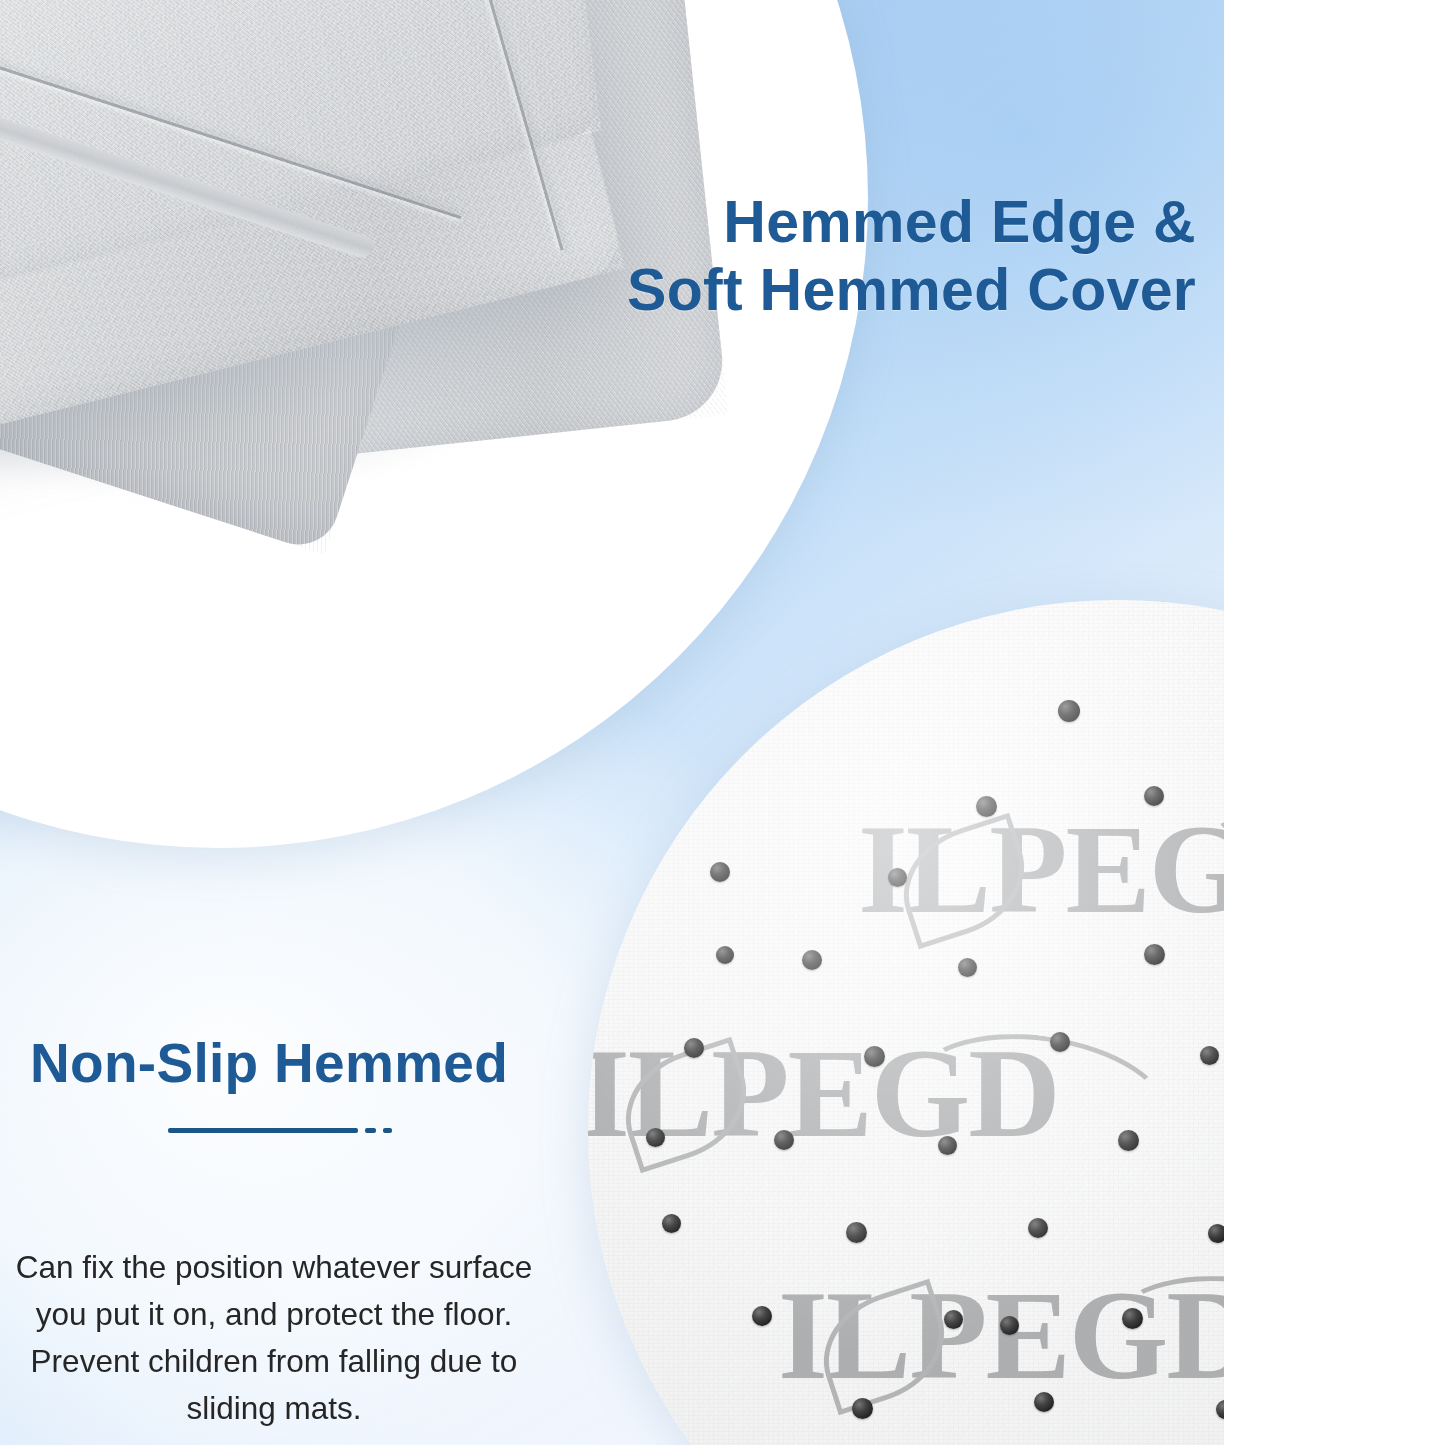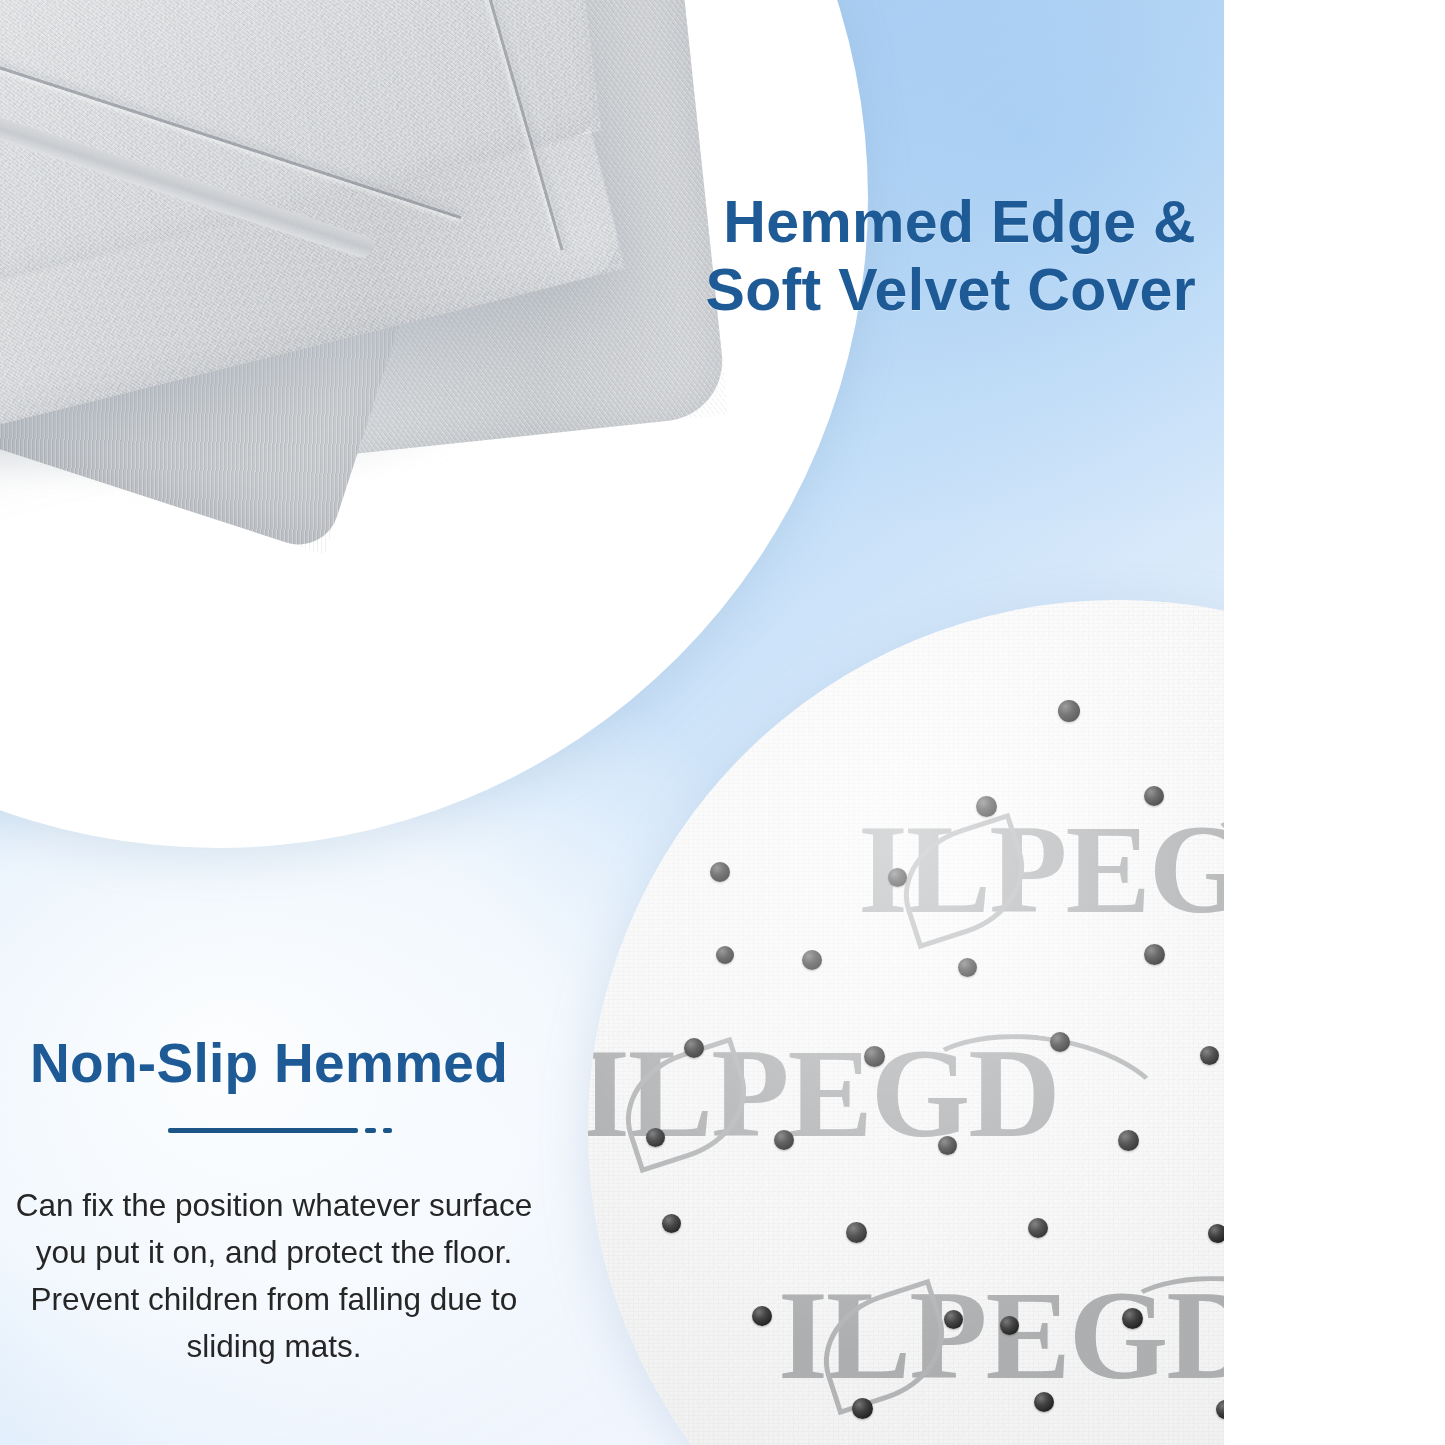--- a/index.html
+++ b/index.html
@@ -394,21 +394,21 @@
     width: 11px;
     height: 5px;
     background: #1c5689;
     border-radius: 2px;
   }
   .divider-dash.small { width: 9px; }
 
   #body-bottom {
     position: absolute;
     left: 14px;
-    top: 1182px;
+    top: 1244px;
     width: 520px;
     text-align: center;
     color: #262626;
     font-size: 31.5px;
     line-height: 1.49;
   }
 </style>
 </head>
 <body>
 
@@ -504,21 +504,21 @@
         <span class="grip-dot" style="left: 628px; top: 800px; width: 19px; height: 19px;"></span>
         <span class="grip-dot" style="left: 412px; top: 716px; width: 19px; height: 19px;"></span>
         <span class="grip-dot" style="left: 128px; top: 346px; width: 18px; height: 18px;"></span>
         <span class="grip-dot" style="left: 58px; top: 528px; width: 19px; height: 19px;"></span>
       </div>
     <div class="fabric-shade"></div>
   </div>
 
   <div class="headline" id="headline-top">
     <span class="line">Hemmed Edge &amp;</span>
-    <span class="line">Soft Velvet Cover</span>
+    <span class="line">Soft Hemmed Cover</span>
   </div>
 
   <div class="headline" id="headline-bottom">Non-Slip Hemmed</div>
 
   <div class="divider-wrap">
     <span class="divider-line"></span>
     <span class="divider-dash"></span>
     <span class="divider-dash small"></span>
   </div>
 

